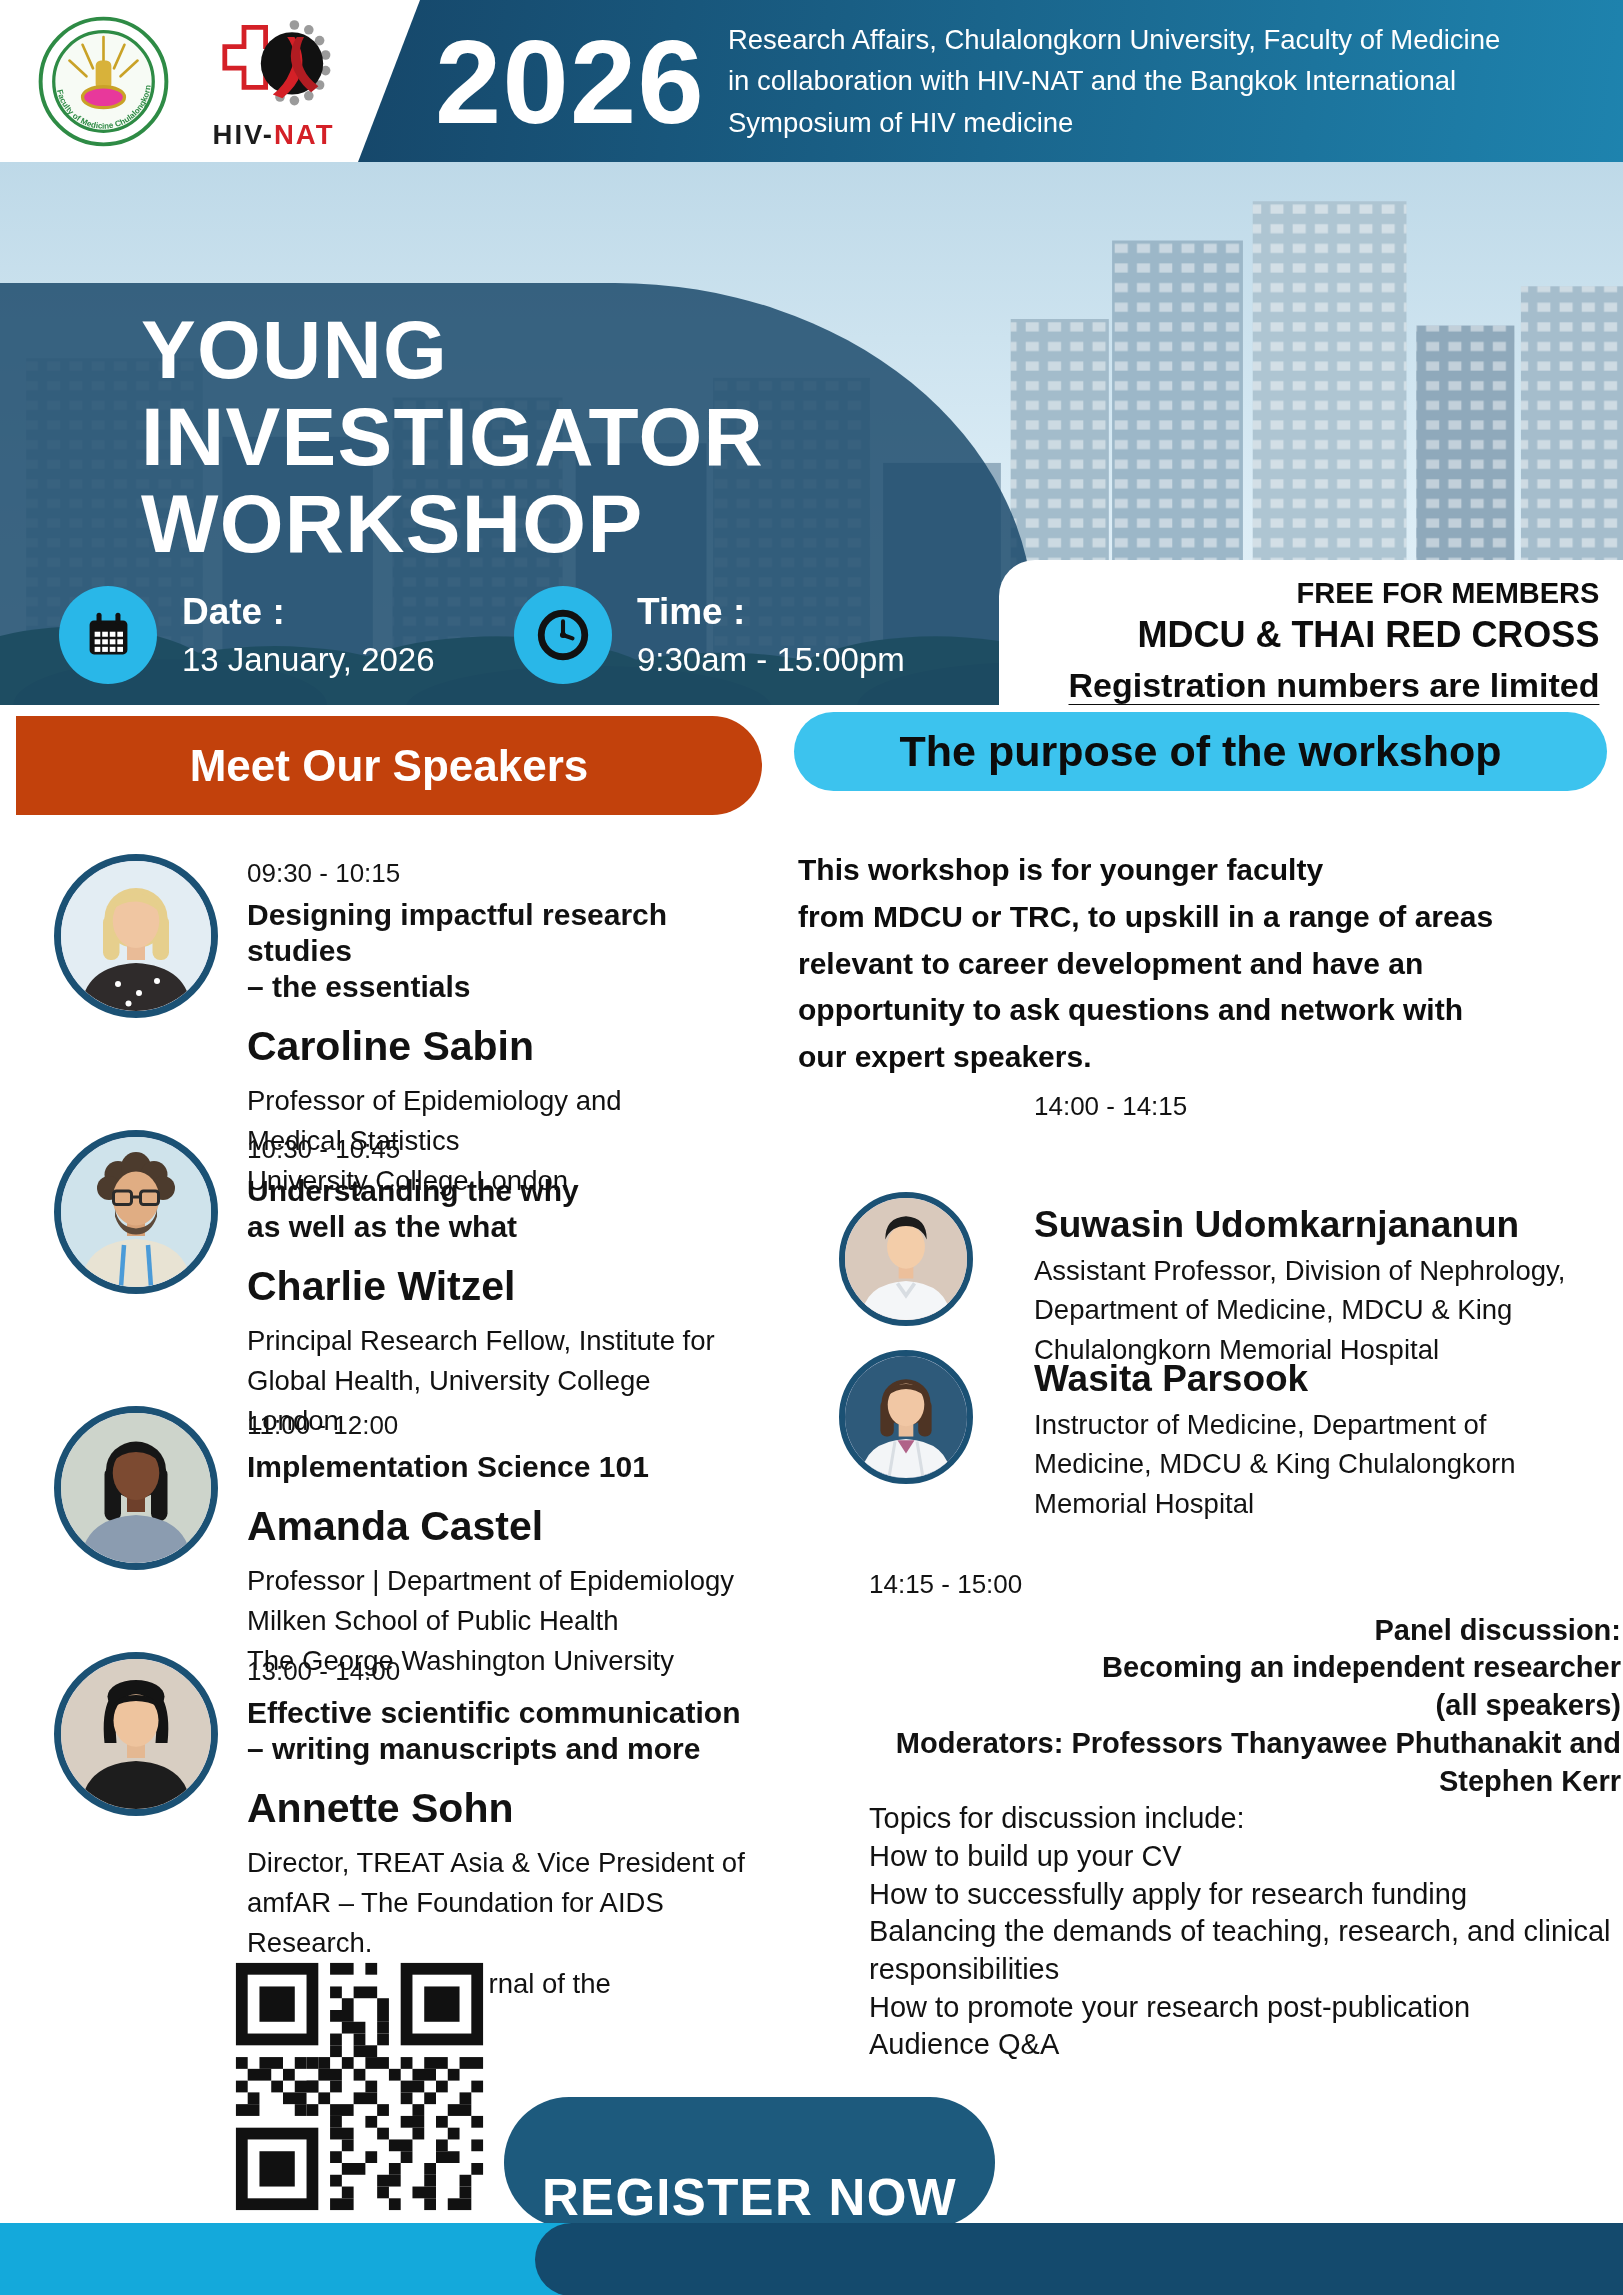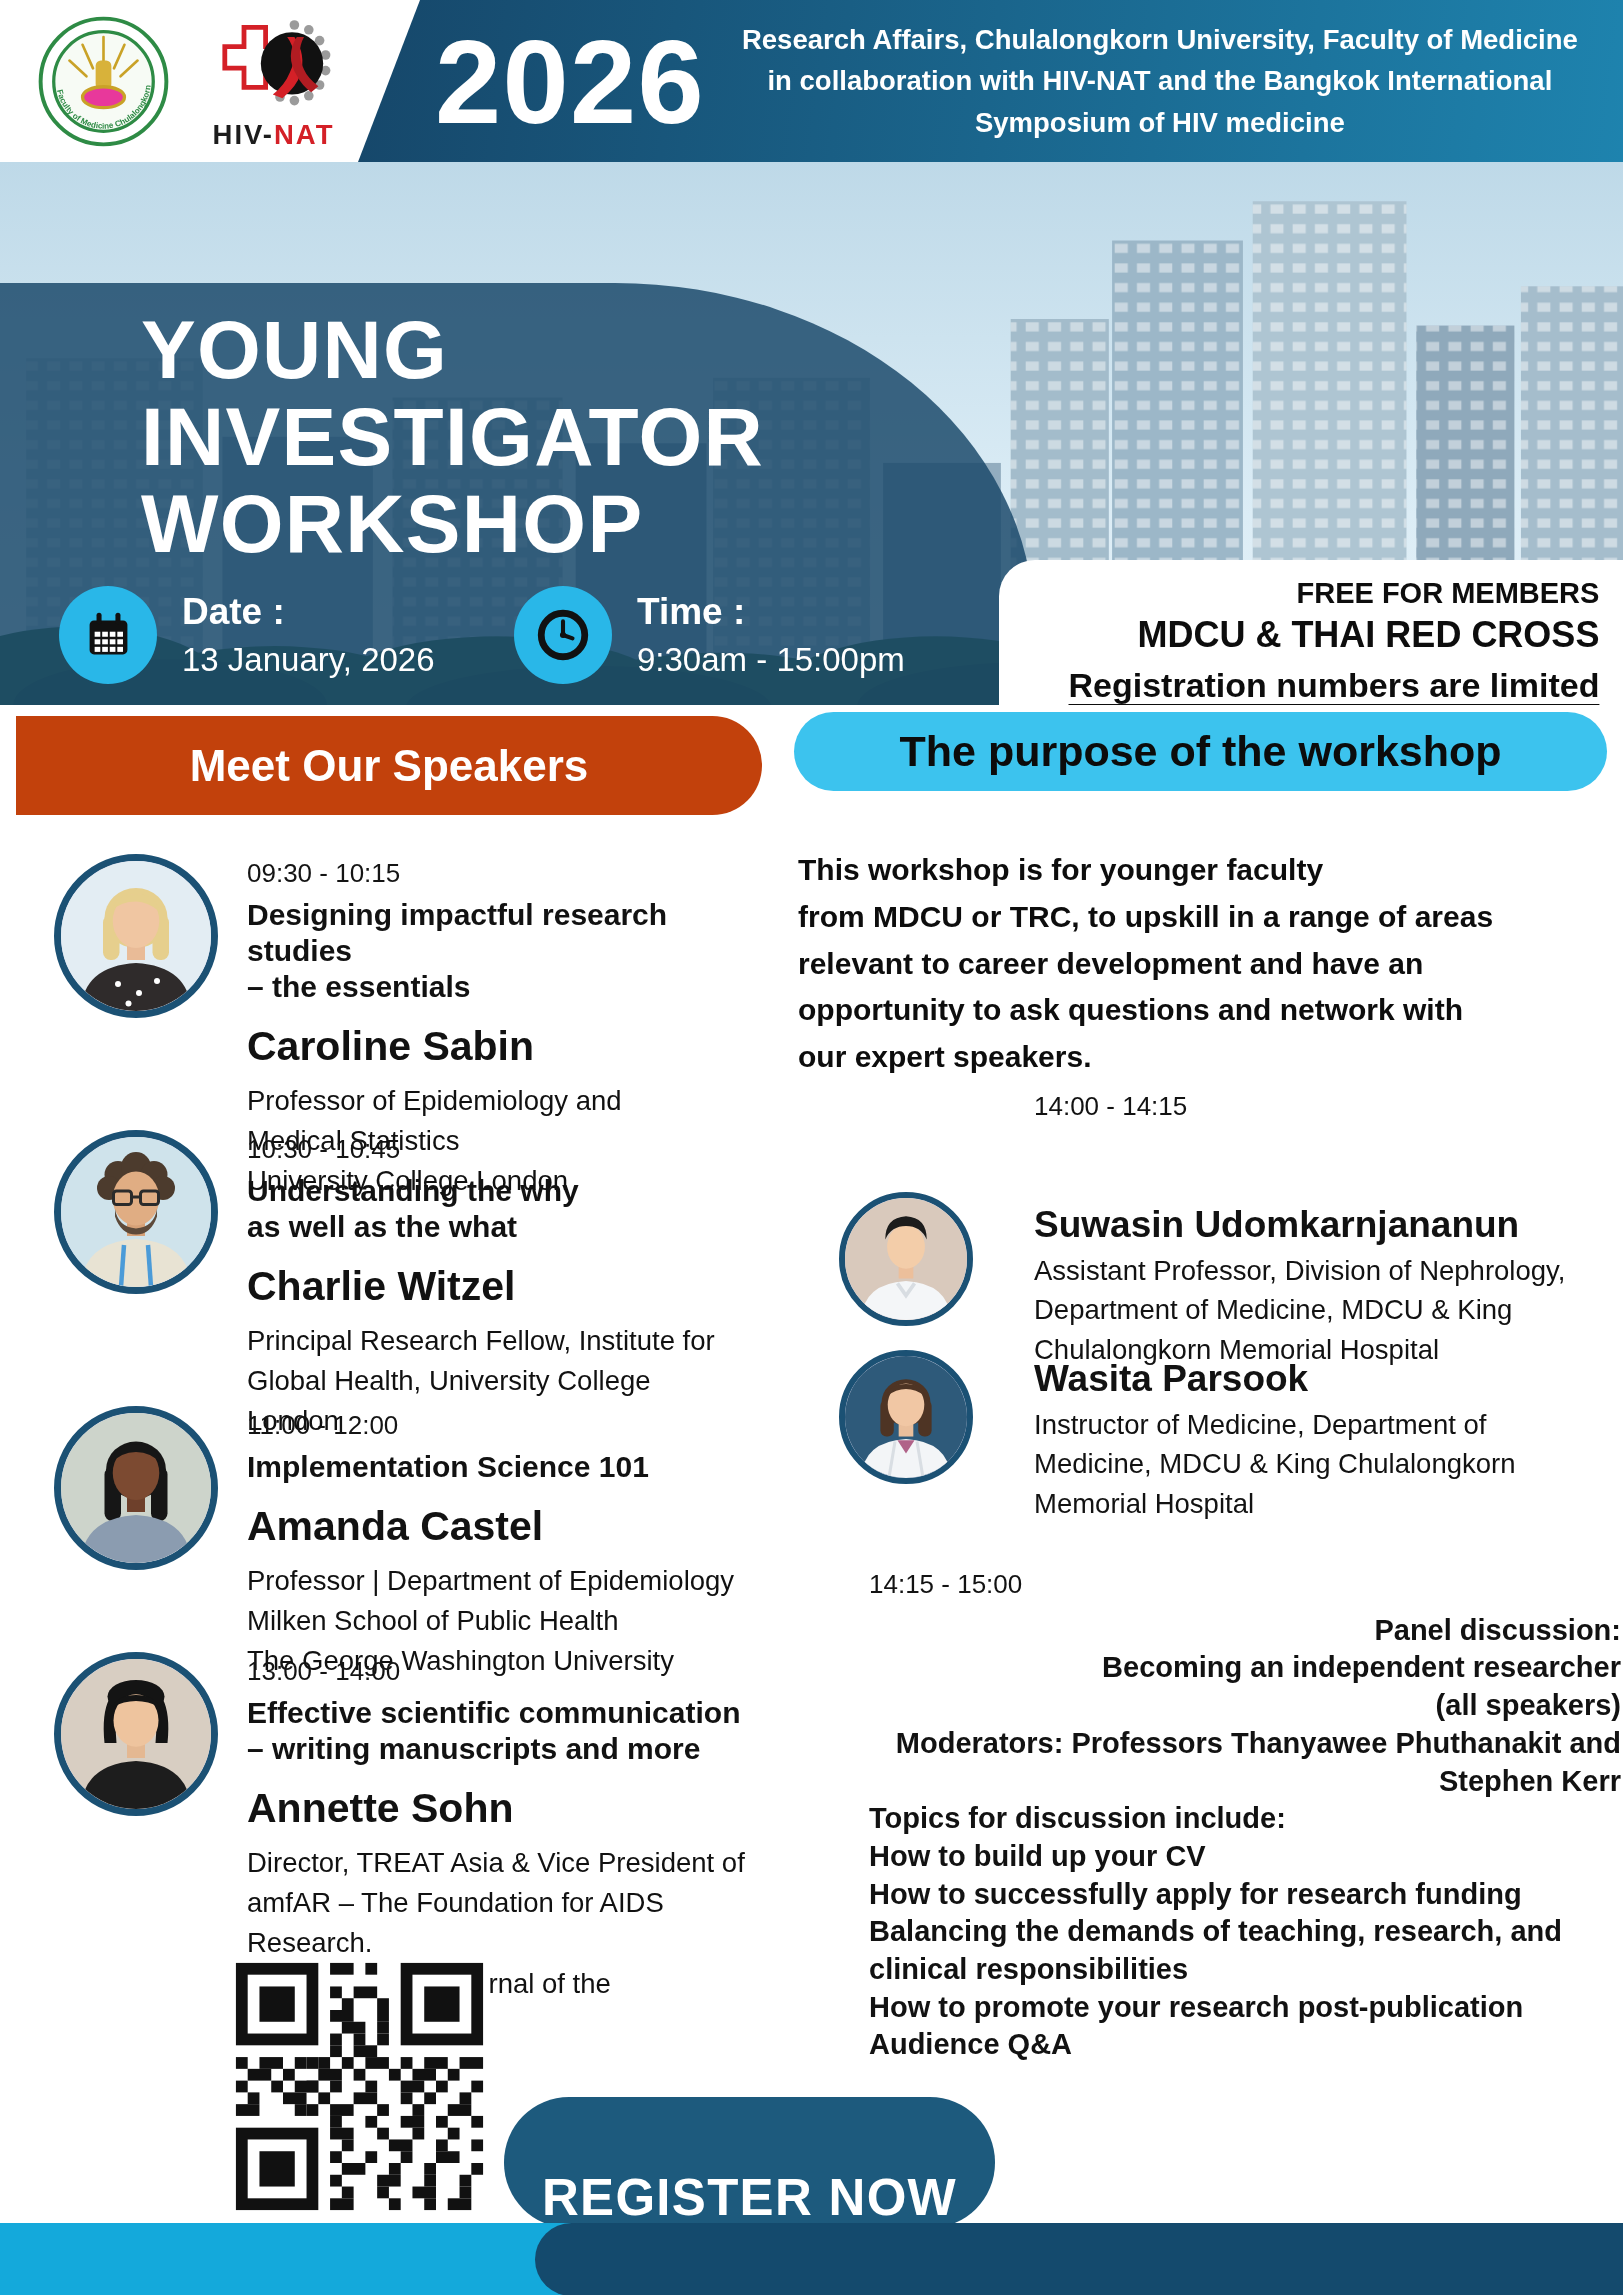--- a/index.html
+++ b/index.html
@@ -12,21 +12,21 @@
   .header{left:0;top:0;width:1623px;height:162px;background:#fff;}
   .logo-chula{left:38px;top:15.7px;width:131px;height:131px;}
   .logo-hivnat{left:195px;top:13px;width:157px;height:137px;text-align:center;}
   .hivnat-label{font-size:27.5px;font-weight:800;letter-spacing:2px;color:#1c1c1c;margin-top:-3.9px;}
   .hivnat-label .nat{color:#d42027;}
   .banner{left:358px;top:0;right:0;height:162px;
           background:linear-gradient(97deg,#16476a 0%,#1e83ae 100%);
           clip-path:polygon(62px 0,100% 0,100% 100%,0 100%);
           display:flex;align-items:center;padding-left:77px;box-sizing:border-box;}
   .banner-year{font-size:119px;font-weight:800;color:#fff;letter-spacing:1.3px;line-height:1;}
-  .banner-desc{font-size:27.5px;font-weight:700;color:#fff;line-height:1.5;margin-left:37px;text-align:center;}
+  .banner-desc{font-size:27.5px;font-weight:400;color:#fff;line-height:1.5;margin-left:23px;}
 
   
   .hero{left:0;top:162px;width:1623px;height:543px;overflow:hidden;}
   .hero-photo{position:absolute;left:0;top:0;width:100%;height:100%;}
   .hero-overlay{position:absolute;left:0;top:121px;width:1034px;height:422px;
                 background:rgba(26,73,106,0.84);
                 border-top-right-radius:419px 340px;}
   .hero-title{position:absolute;left:141px;top:145px;font-size:82px;font-weight:800;
               color:#fff;line-height:1.06;letter-spacing:1.3px;}
   .datetime-group{position:absolute;top:424px;display:flex;align-items:center;}
@@ -71,21 +71,21 @@
   .af-title{left:1034px;top:1124px;font-size:30px;font-weight:800;line-height:1.3;}
   .su-photo{left:839px;top:1192px;}
   .su-name{left:1034px;top:1204px;font-size:37px;font-weight:800;}
   .su-aff{left:1034px;top:1251px;width:589px;font-size:27.5px;line-height:1.43;}
   .wa-photo{left:839px;top:1350px;}
   .wa-name{left:1034px;top:1358px;font-size:37px;font-weight:700;}
   .wa-aff{left:1034px;top:1405px;width:589px;font-size:27.5px;line-height:1.43;}
   .panel{left:869px;top:1569px;width:752px;}
   .p-time{font-size:26px;margin-bottom:11.8px;}
   .p-bold{font-size:29px;font-weight:800;line-height:1.3;text-align:right;}
-  .p-reg{font-size:29px;font-weight:700;line-height:1.3;}
+  .p-reg{font-size:29px;font-weight:400;line-height:1.3;}
 
   
   .qr{left:232px;top:1959px;width:255px;height:255px;background:#fff;}
   .register-btn{left:504px;top:2097px;width:491px;height:131px;background:#1d5a7d;border-radius:65px;
                 display:flex;align-items:flex-end;justify-content:center;color:#fff;
                 font-size:51px;font-weight:700;letter-spacing:1.3px;cursor:pointer;border:none;}
   .footer-light{left:0;top:2223px;width:1623px;height:73px;background:#14a9db;}
   .footer-navy{left:535px;top:2223px;right:0;height:73px;background:#144a6d;border-radius:37px 0 0 37px;}
 </style>
 </head>

